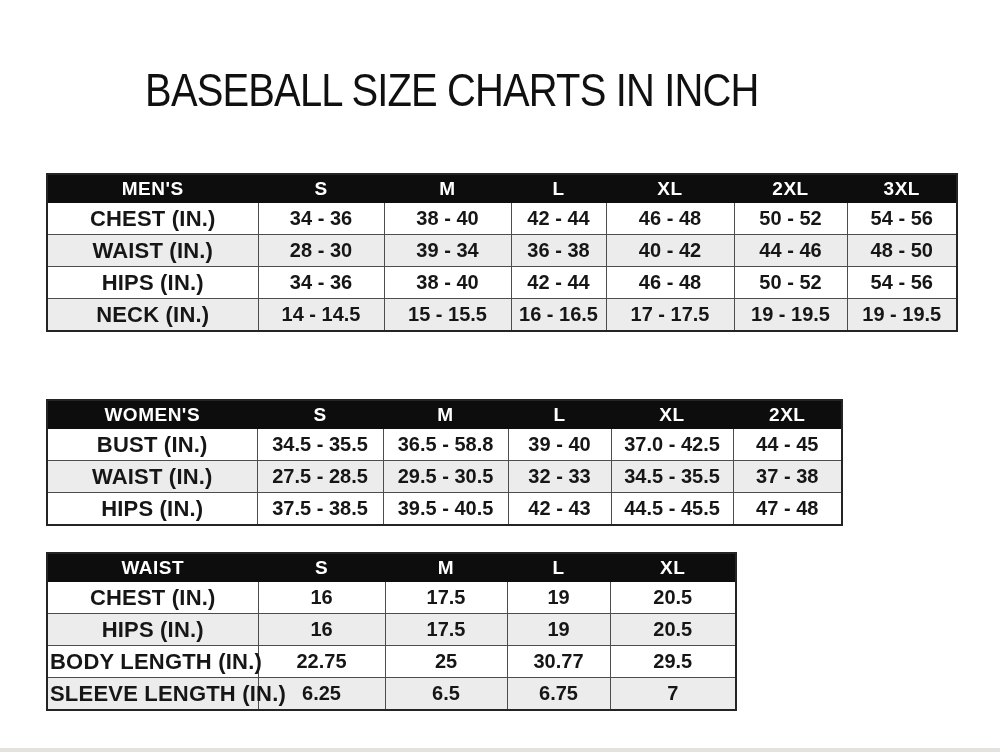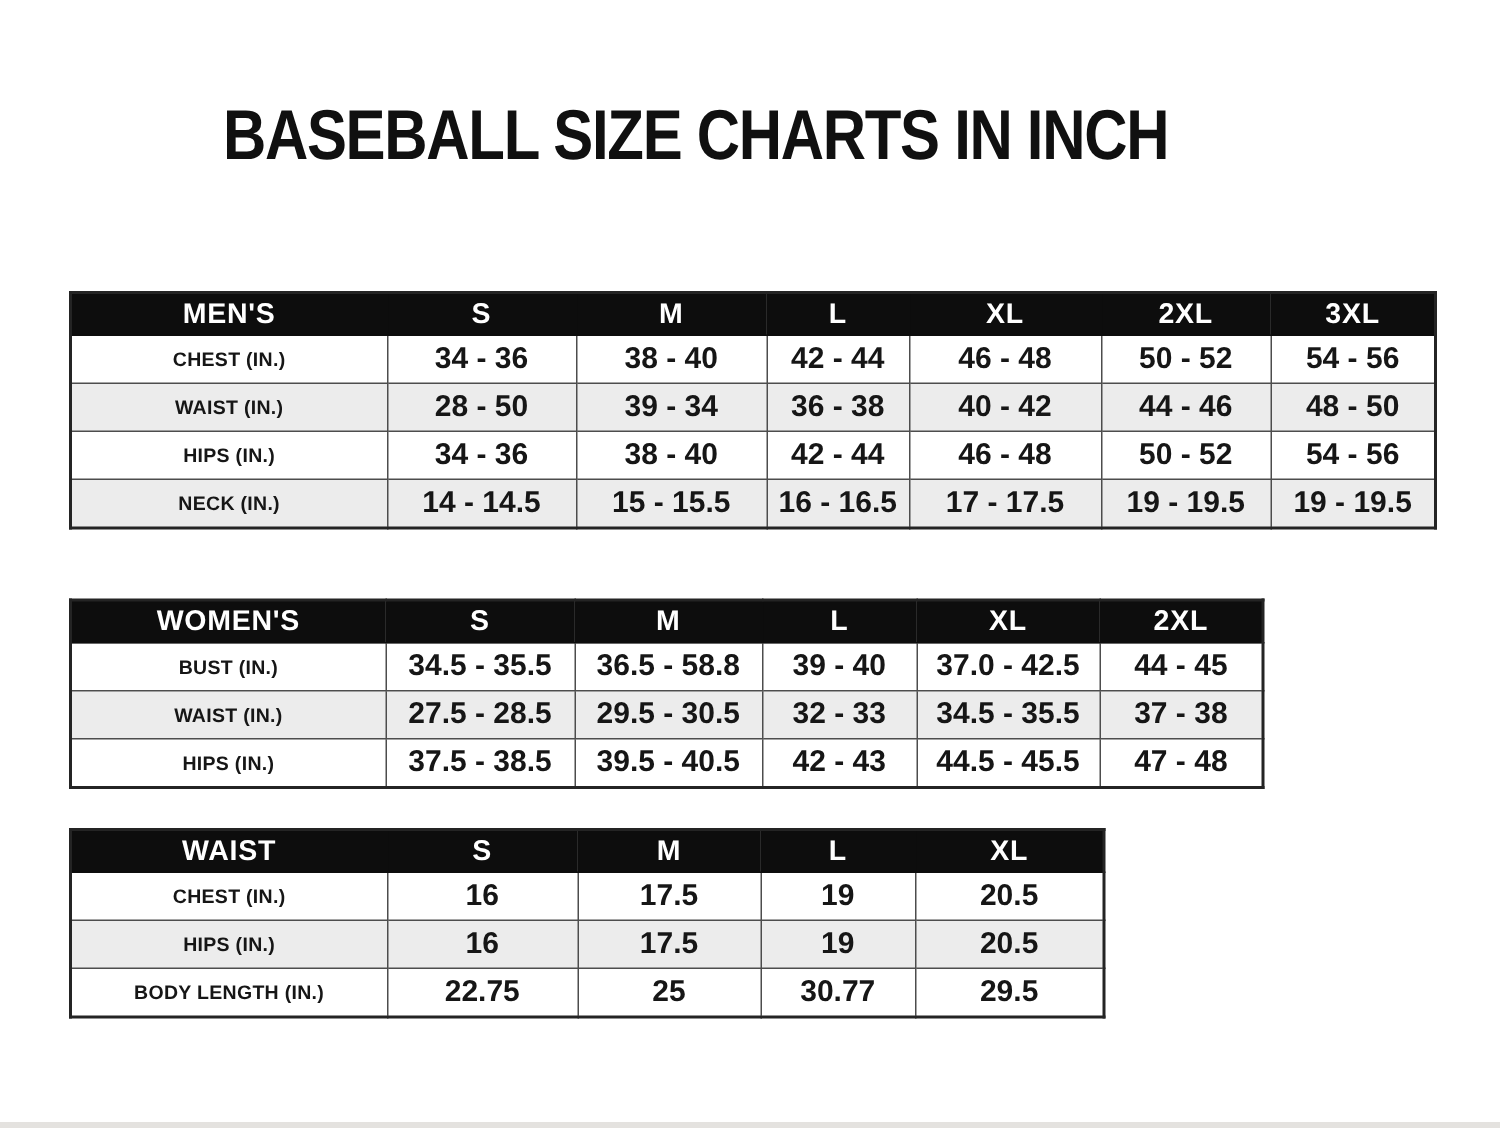--- a/index.html
+++ b/index.html
@@ -9,24 +9,23 @@
     font-family: "Liberation Sans", sans-serif;
     position: relative;
     overflow: hidden;
   }
   .page-title {
     position: absolute;
     top: 62px; left: 0;
     width: 904px;
     text-align: center;
     font-size: 47px;
-    font-weight: bold;
+    font-weight: normal;
     color: #101010;
     white-space: nowrap;
-    padding-left: 12px;
   }
   .page-title .squeeze {
     display: inline-block;
     transform: scaleX(0.85);
     transform-origin: center;
     letter-spacing: -1px;
   }
   table.size-table {
     position: absolute;
     border-collapse: collapse;
@@ -50,25 +49,25 @@
     vertical-align: middle;
     font-weight: bold;
     font-size: 20px;
     color: #161616;
     height: 31px;
     padding: 0 2px;
     background: #ffffff;
     white-space: nowrap;
   }
   table.size-table td:first-child {
-    font-size: 13px;
+    font-size: 22px;
     letter-spacing: 0.2px;
   }
   table.size-table tbody tr:nth-child(even) td { background: #ececec; }
-  #mens-table  { left: 46px; top: 194px; width: 910px; }
+  #mens-table  { left: 46px; top: 173px; width: 910px; }
   #womens-table{ left: 46px; top: 399px; width: 795px; padding-left: 32px; }
   #youth-table { left: 46px; top: 552px; width: 689px; }
   .bottom-strip {
     position: absolute;
     left: 0; bottom: 0;
     width: 1000px; height: 4px;
     background: #e4e2df;
   }
 </style>
 </head>
@@ -104,21 +103,21 @@
         <td>CHEST (IN.)</td>
         <td>34 - 36</td>
         <td>38 - 40</td>
         <td>42 - 44</td>
         <td>46 - 48</td>
         <td>50 - 52</td>
         <td>54 - 56</td>
       </tr>
       <tr>
         <td>WAIST (IN.)</td>
-        <td>28 - 50</td>
+        <td>28 - 30</td>
         <td>39 - 34</td>
         <td>36 - 38</td>
         <td>40 - 42</td>
         <td>44 - 46</td>
         <td>48 - 50</td>
       </tr>
       <tr>
         <td>HIPS (IN.)</td>
         <td>34 - 36</td>
         <td>38 - 40</td>
@@ -218,16 +217,23 @@
         <td>19</td>
         <td>20.5</td>
       </tr>
       <tr>
         <td>BODY LENGTH (IN.)</td>
         <td>22.75</td>
         <td>25</td>
         <td>30.77</td>
         <td>29.5</td>
       </tr>
+      <tr>
+        <td>SLEEVE LENGTH (IN.)</td>
+        <td>6.25</td>
+        <td>6.5</td>
+        <td>6.75</td>
+        <td>7</td>
+      </tr>
     </tbody>
 </table>
 
 <div class="bottom-strip"></div>
 
 </body></html>

